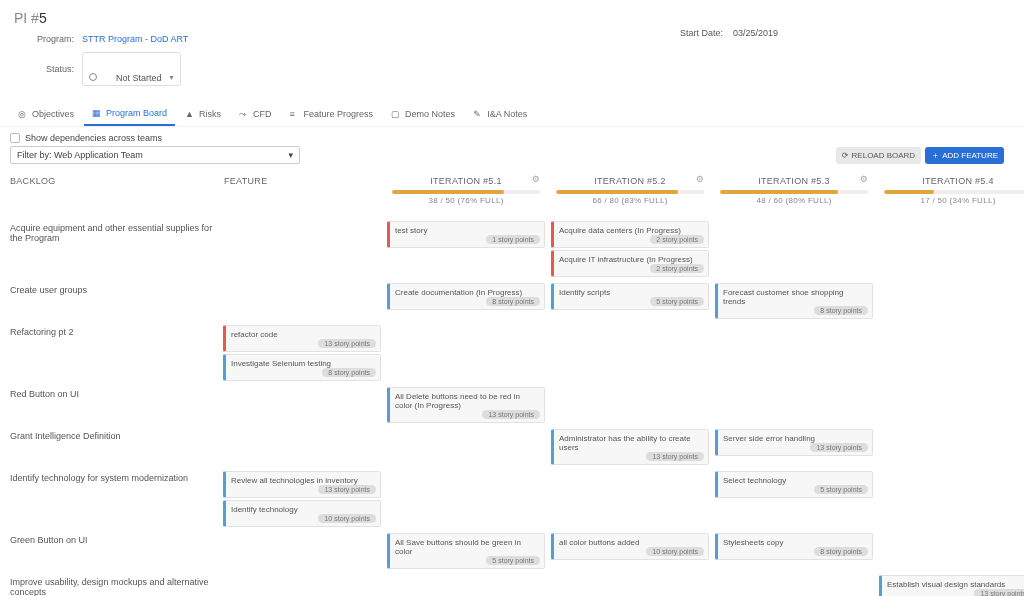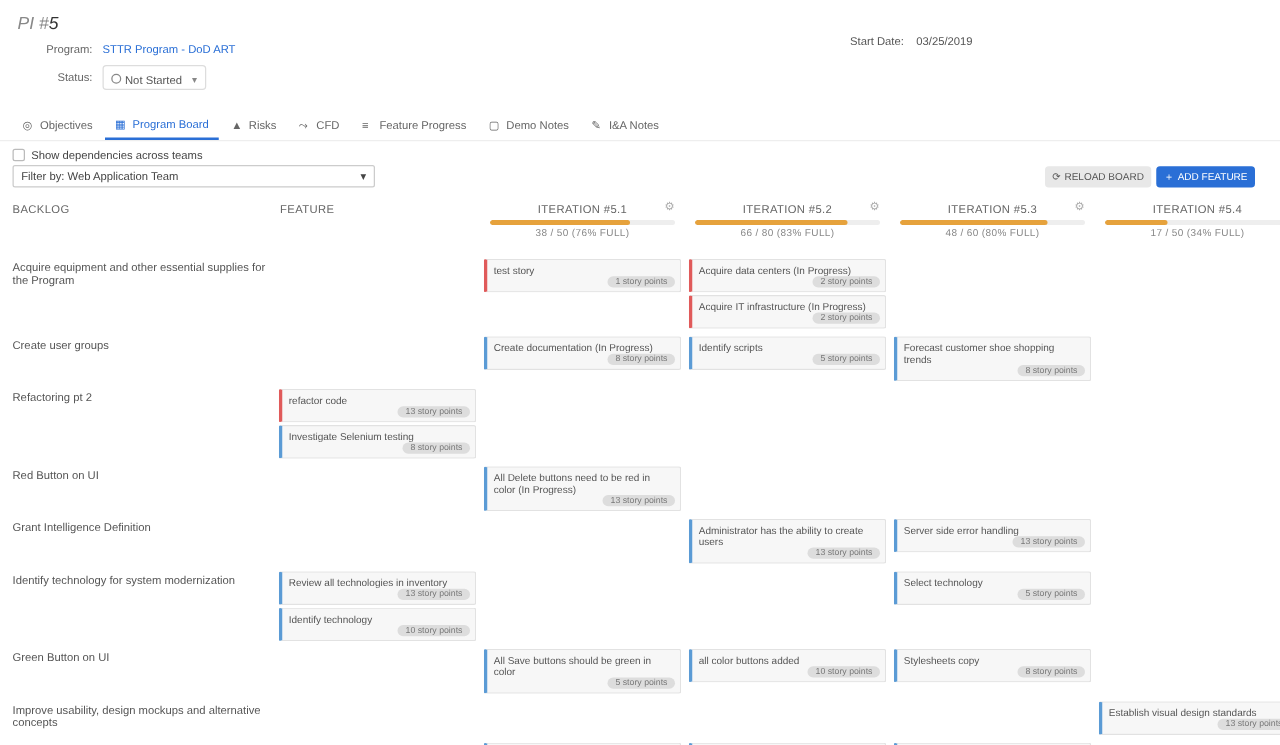--- a/index.html
+++ b/index.html
@@ -1,23 +1,23 @@
 <!DOCTYPE html>
 <html><head>
 <meta charset="utf-8">
 <style>
 * { box-sizing: border-box; margin: 0; padding: 0; }
 body { font-family: -apple-system, "Segoe UI", Arial, sans-serif; font-size: 10px; color: #444; background: #fff; width: 1024px; }
 .header { padding: 10px 14px 4px; }
-.title { font-size: 14px; color: #888; font-weight: 300; font-style: italic; }
+.title { font-size: 14px; color: #888; font-weight: 300; }
 .title .num { color: #333; font-weight: 400; }
 .meta-row { display: flex; align-items: center; gap: 8px; margin-top: 8px; }
 .meta-label { font-size: 9px; color: #666; width: 60px; text-align: right; }
 .link { color: #2a6fd6; font-size: 9px; }
-.status-sel { border: 1px solid #ddd; border-radius: 3px; padding: 6px 18px 2px 6px; font-size: 9px; color: #555; display: inline-flex; gap: 3px; position: relative; }
+.status-sel { border: 1px solid #ddd; border-radius: 3px; padding: 20px 18px 2px 6px; font-size: 9px; color: #555; display: inline-flex; gap: 19px; position: relative; }
 .status-sel::after { content: "▾"; font-size: 8px; color: #888; position: absolute; right: 6px; }
 .circ { width: 8px; height: 8px; border: 1px solid #888; border-radius: 50%; }
 .start-date { position: absolute; left: 680px; top: 28px; font-size: 9px; color: #555; }
 .tabs { display: flex; gap: 2px; border-bottom: 1px solid #eee; padding: 8px 10px 0; margin-top: 6px; }
 .tab { display: flex; align-items: center; gap: 4px; padding: 4px 8px 6px; font-size: 9px; color: #666; cursor: pointer; }
 .tab.active { color: #2a6fd6; border-bottom: 2px solid #2a6fd6; }
 .tab .ico { width: 10px; height: 10px; display: inline-block; }
 .chk-row { display: flex; align-items: center; gap: 5px; padding: 6px 10px 3px; font-size: 9px; }
 .chk { width: 10px; height: 10px; border: 1px solid #bbb; border-radius: 2px; }
 .filter-row { display:flex; align-items:center; padding: 0 10px 6px; }

